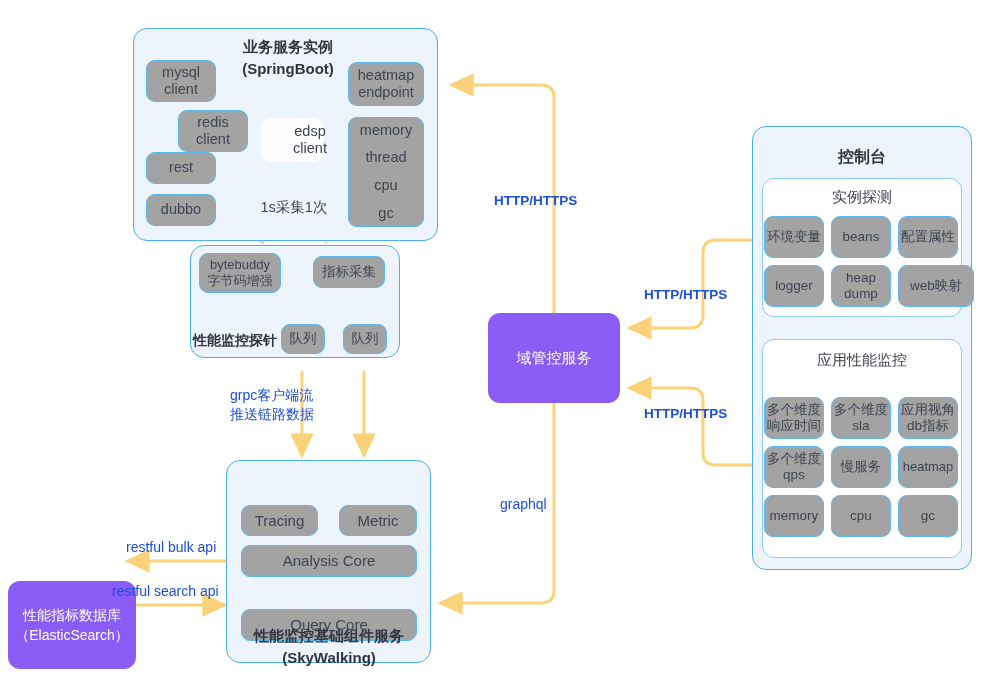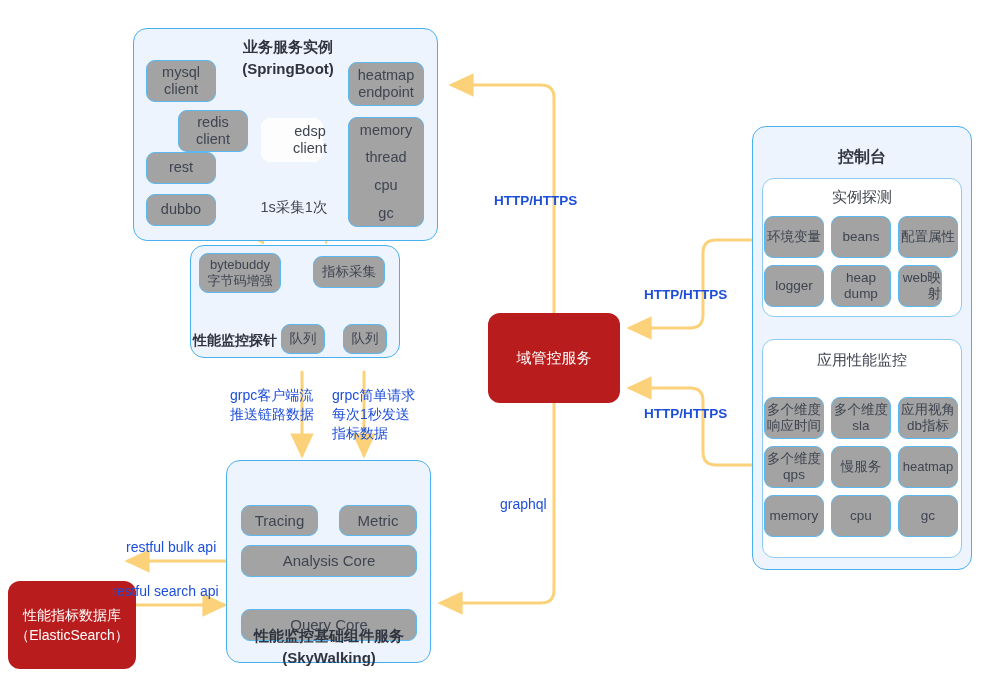--- a/index.html
+++ b/index.html
@@ -21,21 +21,21 @@
   }
   .subpanel{
     position:absolute;
     background:#ffffff;
     border:1.4px solid #8ecbf2;
     border-radius:12px;
     box-sizing:border-box;
   }
   .bluebox{
     position:absolute;
-    background:#b91c1c;
+    background:#8b5cf6;
     border-radius:12px;
     box-sizing:border-box;
     display:flex;align-items:center;justify-content:center;
     flex-direction:column;
     color:#ffffff;
     text-align:center;
     line-height:1.45;
   }
 
   
@@ -172,23 +172,20 @@
 字节码增强</div>
   <div class="chip" style="left:313px;top:256px;width:72px;height:32px;font-size:13.5px;">指标采集</div>
 
   <div class="chip" style="left:281px;top:324px;width:44px;height:30px;font-size:13.5px;">队列</div>
   <div class="chip" style="left:343px;top:324px;width:44px;height:30px;font-size:13.5px;">队列</div>
 
   <div class="title" style="left:193px;top:330px;width:92px;text-align:left;font-size:14px;">性能监控探针</div>
 
   <div class="edgelabel plain" style="left:230px;top:386px;width:108px;">grpc客户端流
 推送链路数据</div>
-  <div class="edgelabel plain" style="left:332px;top:386px;width:108px;">grpc简单请求
-每次1秒发送
-指标数据</div>
 
   <div class="panel" style="left:226px;top:460px;width:205px;height:203px;"></div>
 
   <div class="chip" style="left:241px;top:505px;width:77px;height:31px;font-size:15px;">Tracing</div>
   <div class="chip" style="left:339px;top:505px;width:78px;height:31px;font-size:15px;">Metric</div>
   <div class="chip" style="left:241px;top:545px;width:176px;height:32px;font-size:15px;">Analysis Core</div>
   <div class="chip" style="left:241px;top:609px;width:176px;height:32px;font-size:15px;">Query Core</div>
 
   <div class="title" style="left:238px;top:625px;width:182px;">性能监控基础组件服务
 (SkyWalking)</div>
@@ -216,21 +213,21 @@
   <div class="subpanel" style="left:762px;top:178px;width:200px;height:139px;"></div>
   <div class="subtitle" style="left:792px;top:187px;width:140px;font-size:15px;">实例探测</div>
 
   <div class="chip" style="left:764px;top:216px;width:60px;height:42px;font-size:13.5px;">环境变量</div>
   <div class="chip" style="left:831px;top:216px;width:60px;height:42px;font-size:13.5px;">beans</div>
   <div class="chip" style="left:898px;top:216px;width:60px;height:42px;font-size:13.5px;">配置属性</div>
 
   <div class="chip" style="left:764px;top:265px;width:60px;height:42px;font-size:13.5px;">logger</div>
   <div class="chip" style="left:831px;top:265px;width:60px;height:42px;font-size:13.5px;">heap
 dump</div>
-  <div class="chip" style="left:898px;top:265px;width:44px;height:42px;font-size:13.5px;text-align:right;">web映射</div>
+  <div class="chip" style="left:898px;top:265px;width:76px;height:42px;font-size:13.5px;">web映射</div>
 
   <div class="subpanel" style="left:762px;top:339px;width:200px;height:219px;"></div>
   <div class="subtitle" style="left:792px;top:350px;width:140px;font-size:15px;">应用性能监控</div>
 
   <div class="chip" style="left:764px;top:397px;width:60px;height:42px;font-size:13.5px;">多个维度
 响应时间</div>
   <div class="chip" style="left:831px;top:397px;width:60px;height:42px;font-size:13.5px;">多个维度
 sla</div>
   <div class="chip" style="left:898px;top:397px;width:60px;height:42px;font-size:13.5px;">应用视角
 db指标</div>

